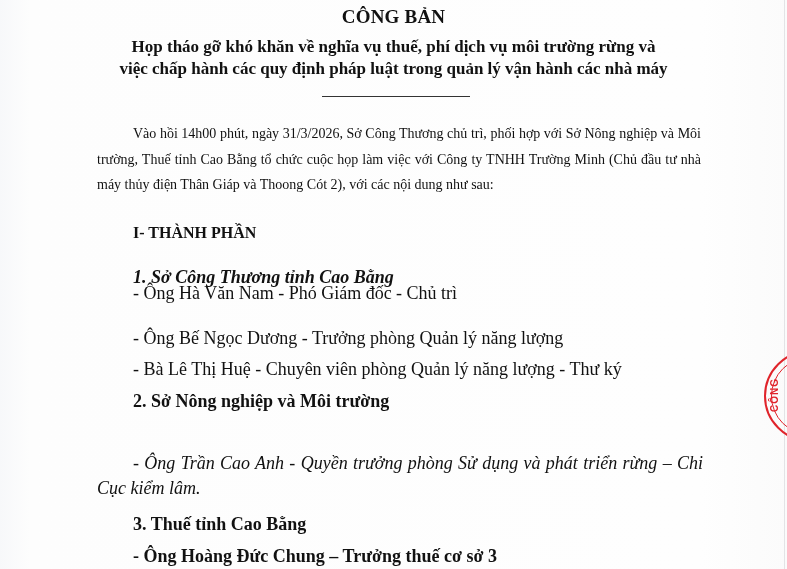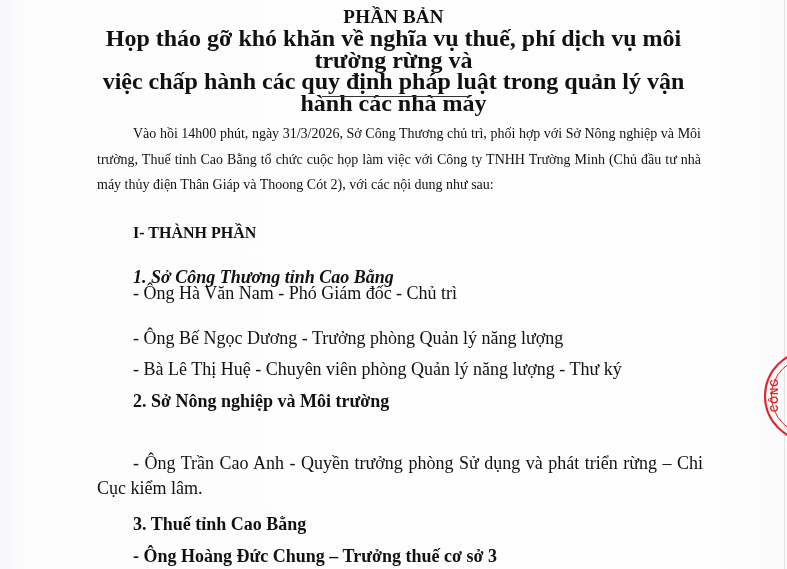--- a/index.html
+++ b/index.html
@@ -35,23 +35,23 @@
     }
     .doc-type {
       font-weight: bold;
       font-size: 19px;
       line-height: 22px;
       letter-spacing: 0.2px;
       margin-left: 0px;
     }
     .doc-subject {
       font-weight: bold;
-      font-size: 24px;
+      font-size: 17px;
       line-height: 21.5px;
-      margin: 0 auto;
+      margin: 8px auto;
       width: 600px;
     }
     .title-rule {
       position: absolute;
       left: 322px;
       top: 96px;
       width: 148px;
       height: 1px;
       background: #333;
     }
@@ -76,20 +76,21 @@
       font-weight: bold;
     }
     .wrap-item {
       position: absolute;
       left: 97px;
       width: 606px;
       font-size: 18px;
       line-height: 25px;
       text-indent: 36px;
       text-align: justify;
+      font-style: italic;
     }
     .stamp {
       position: absolute;
       left: 764px;
       top: 350px;
       width: 92px;
       height: 92px;
       border-radius: 50%;
       border: 2.5px solid #e0242b;
       box-sizing: border-box;
@@ -114,21 +115,21 @@
       white-space: nowrap;
     }
   </style>
 </head>
 <body>
 
 <div class="page">
   <div class="edge-line"></div>
 
   <div class="title-block">
-    <div class="doc-type">PHẦN BẢN</div>
+    <div class="doc-type">CÔNG BẢN</div>
     <div class="doc-subject">
       <div>Họp tháo gỡ khó khăn về nghĩa vụ thuế, phí dịch vụ môi trường rừng và</div>
       <div>việc chấp hành các quy định pháp luật trong quản lý vận hành các nhà máy</div>
     </div>
   </div>
   <div class="title-rule"></div>
 
   <div class="body-text">Vào hồi 14h00 phút, ngày 31/3/2026, Sở Công Thương chủ trì, phối hợp với Sở Nông nghiệp và Môi trường, Thuế tỉnh Cao Bằng tổ chức cuộc họp làm việc với Công ty TNHH Trường Minh (Chủ đầu tư nhà máy thủy điện Thân Giáp và Thoong Cót 2), với các nội dung như sau:</div>
 
   <div class="section bold" style="top:221px; font-size:16px;">I- THÀNH PHẦN</div>

